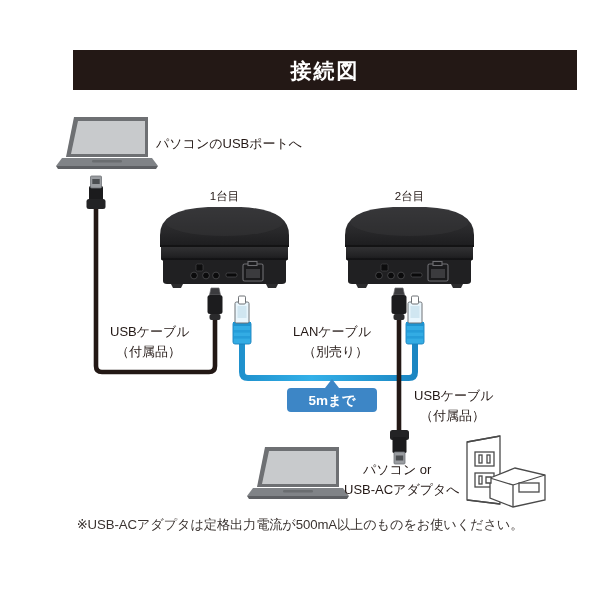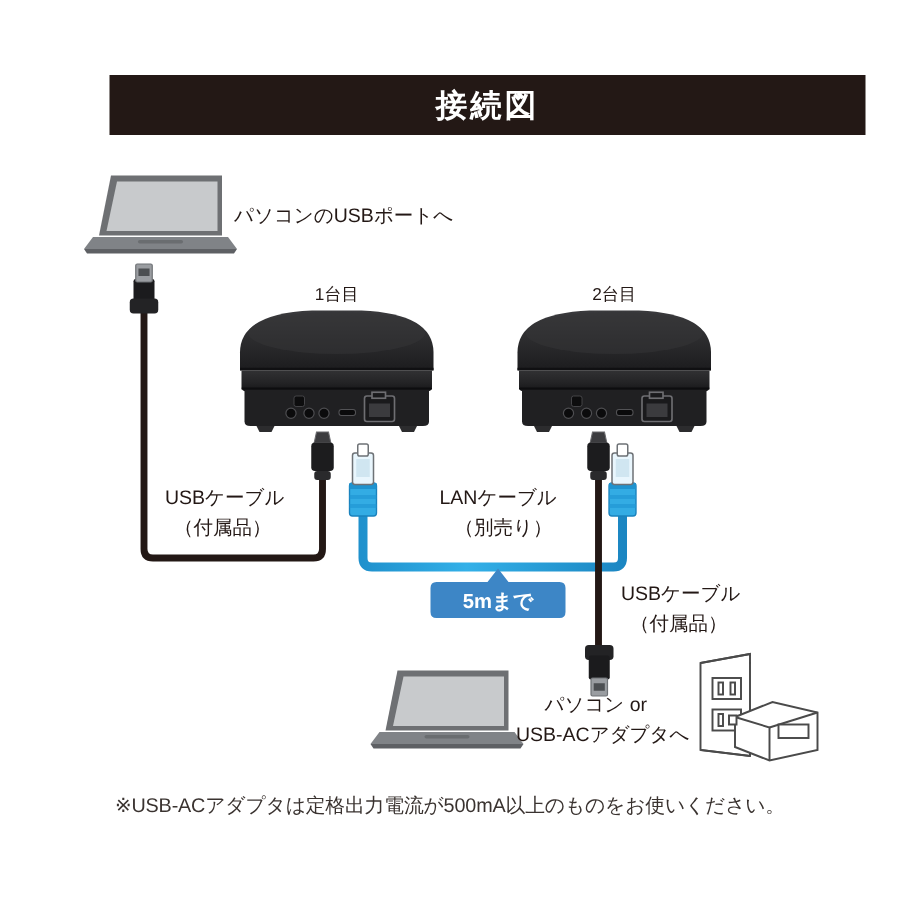--- a/index.html
+++ b/index.html
@@ -51,21 +51,21 @@
   .lbl-cable { font-size: 13px; }
   .lbl-dest  { font-size: 13px; }
   .lbl-badge {
     font-size: 13.5px;
     font-weight: bold;
     fill: #ffffff;
   }
   .footnote {
     position: absolute;
     left: 0;
-    top: 528px;
+    top: 516px;
     width: 600px;
     text-align: center;
     font-size: 13.2px;
     color: #3a3330;
     letter-spacing: -0.1px;
   }
 </style>
 </head>
 <body>
 

